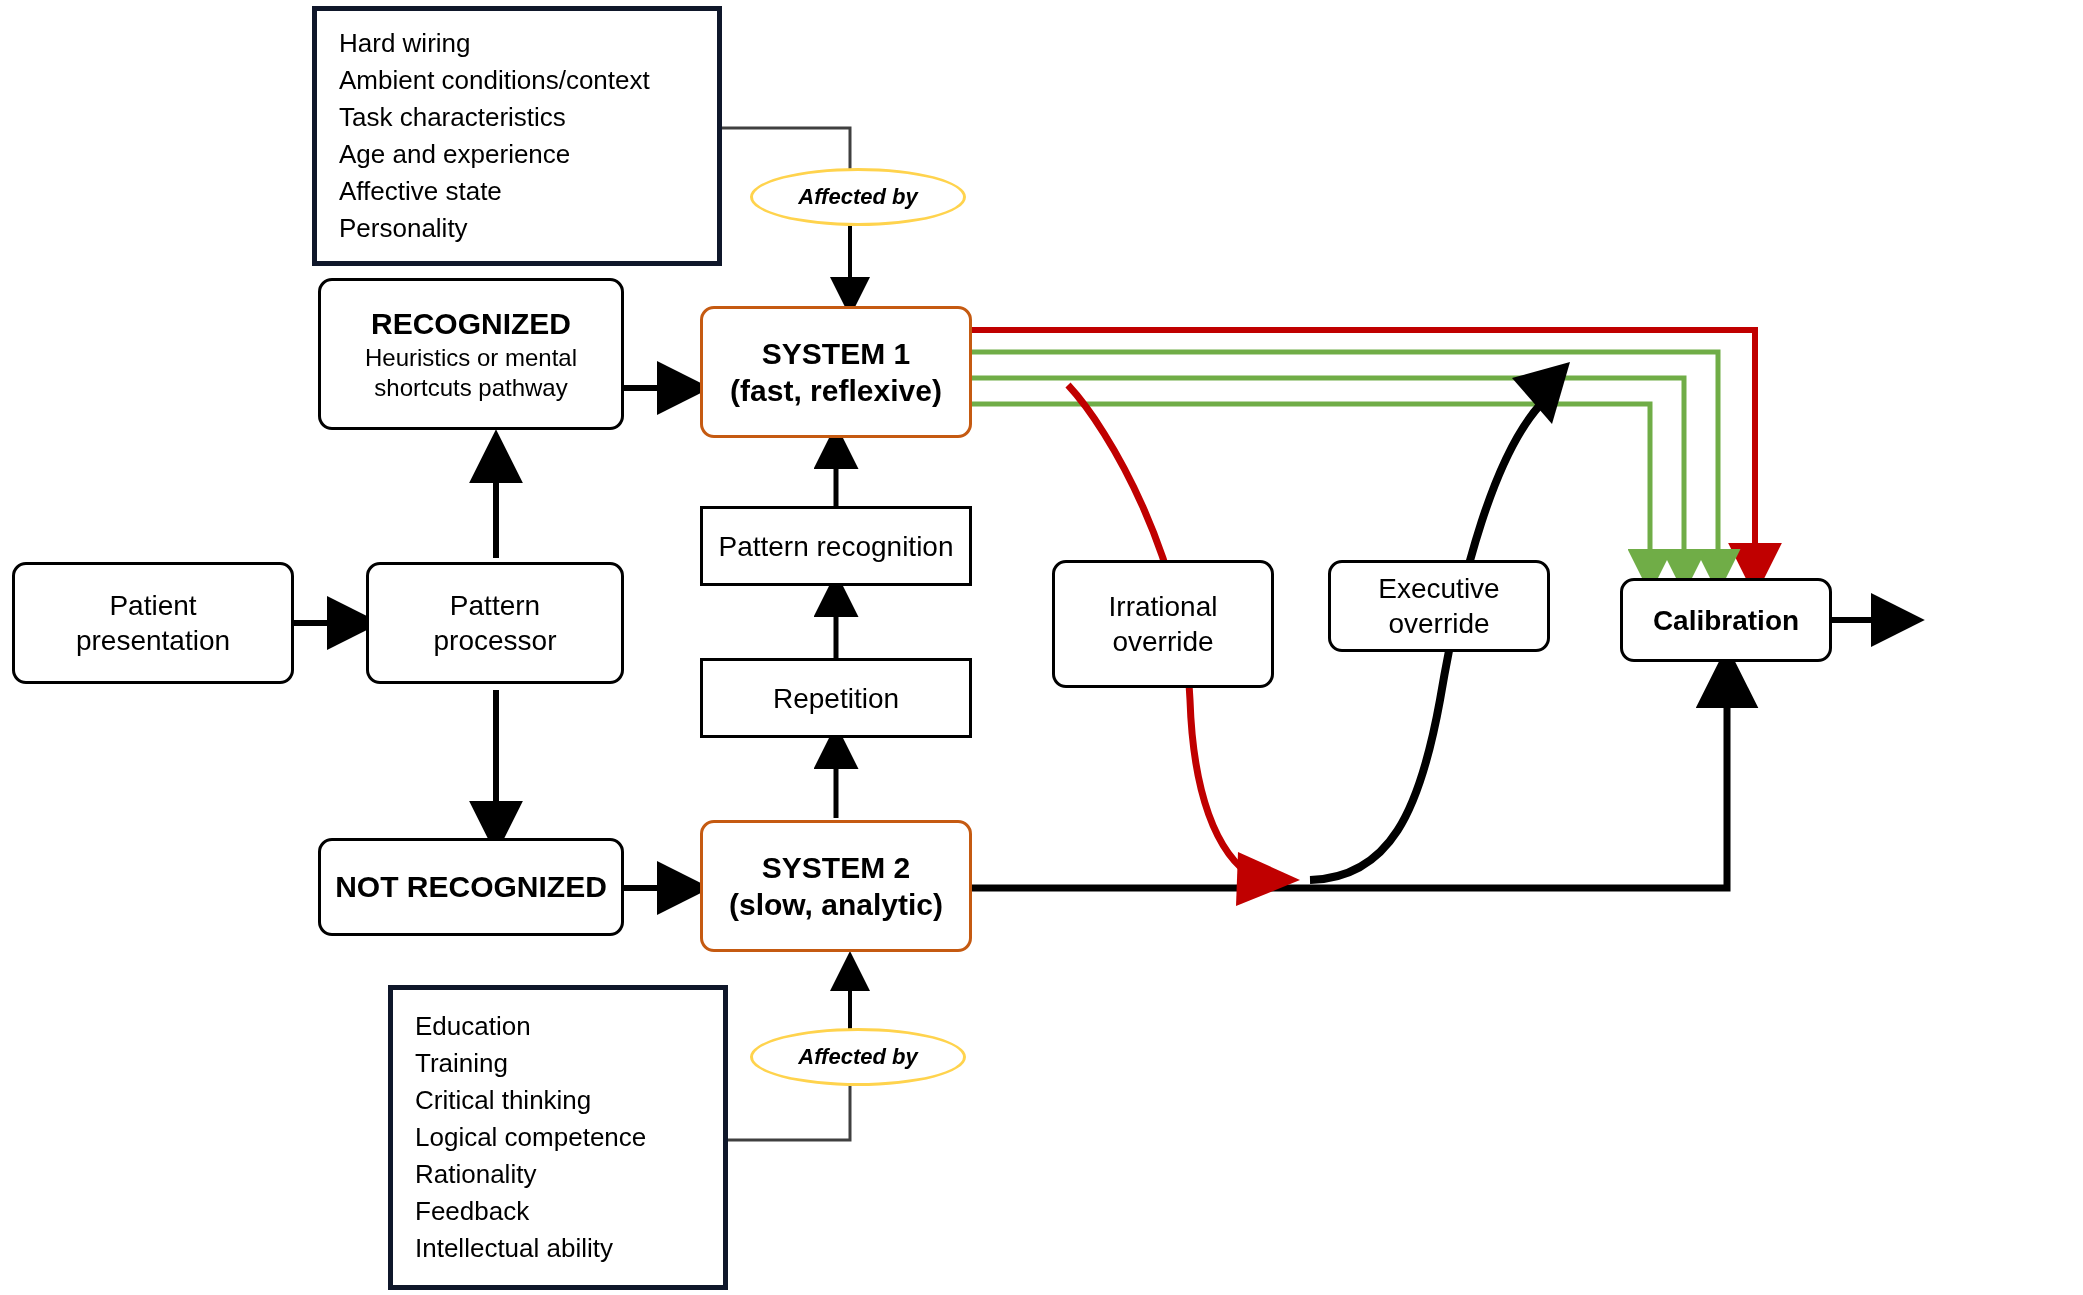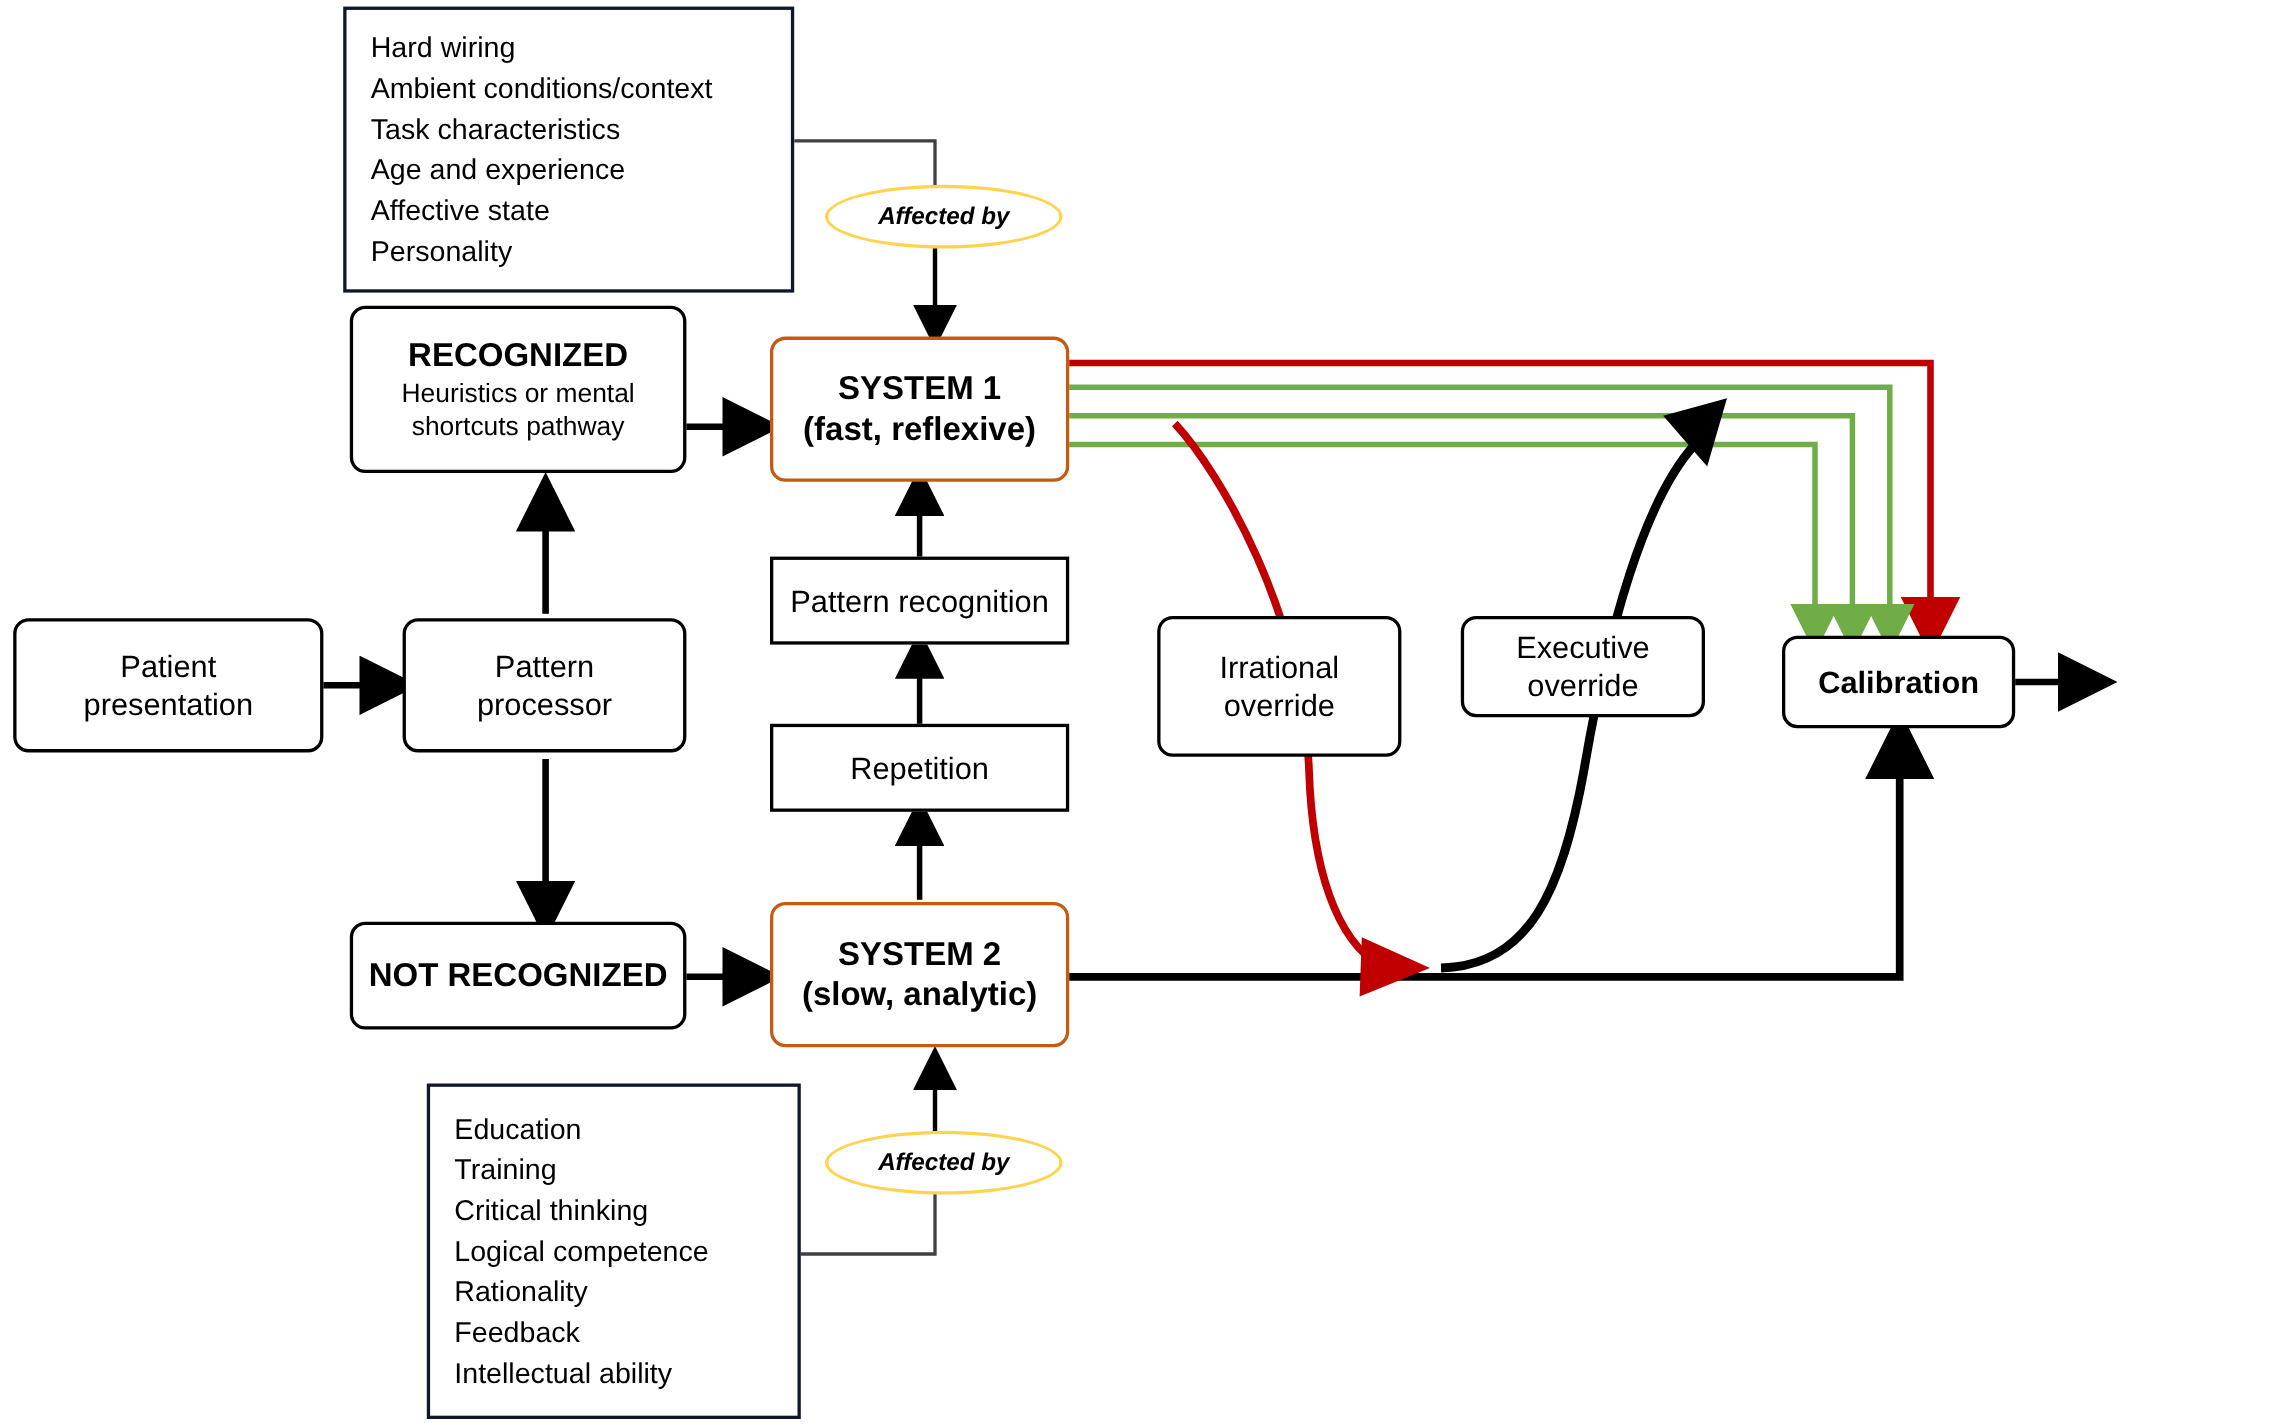--- a/index.html
+++ b/index.html
@@ -30,21 +30,21 @@
   }
   .rounded { border-radius: 14px; }
   .square { border-radius: 0; }
   .orange { border-color: #C55A11; }
   .bold { font-weight: bold; }
 
   
   .listbox {
     position: absolute;
     box-sizing: border-box;
-    border: 3px solid #0f172a;
+    border: 5px solid #0f172a;
     background: #ffffff;
     display: flex;
     flex-direction: column;
     justify-content: center;
     align-items: flex-start;
     padding: 10px 0 10px 22px;
     color: #000000;
   }
   .listbox div {
     font-size: 26px;

